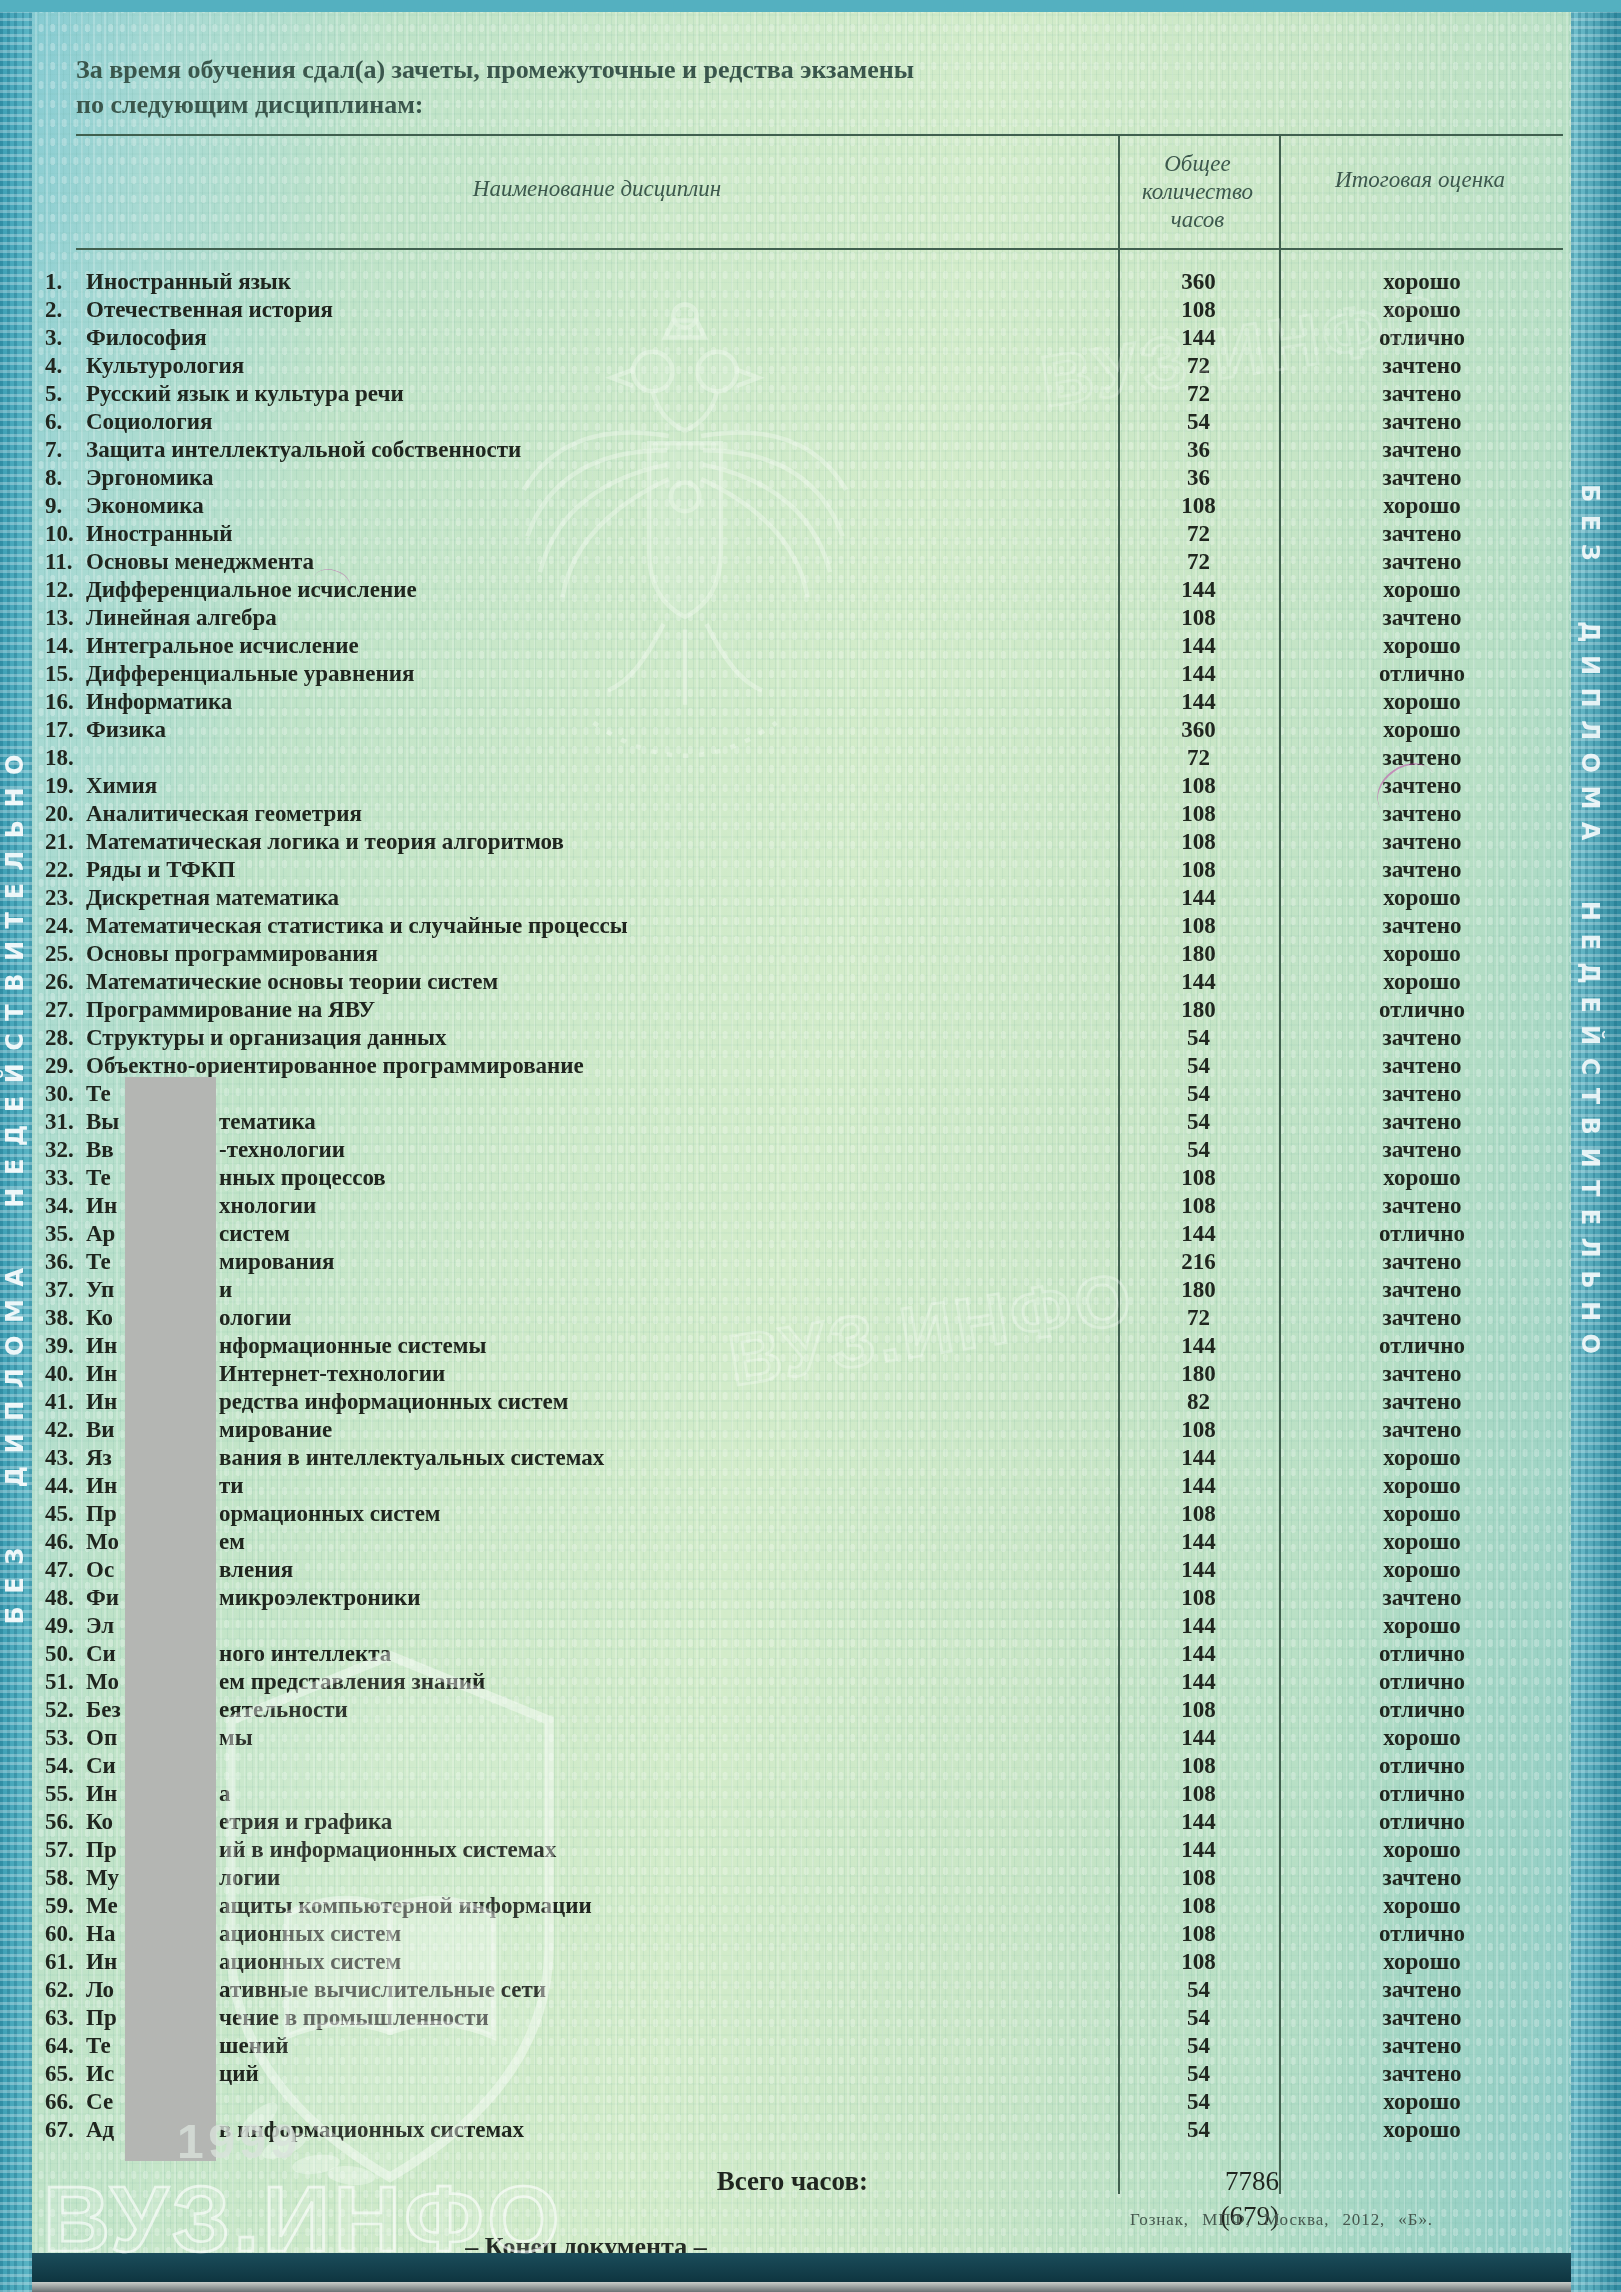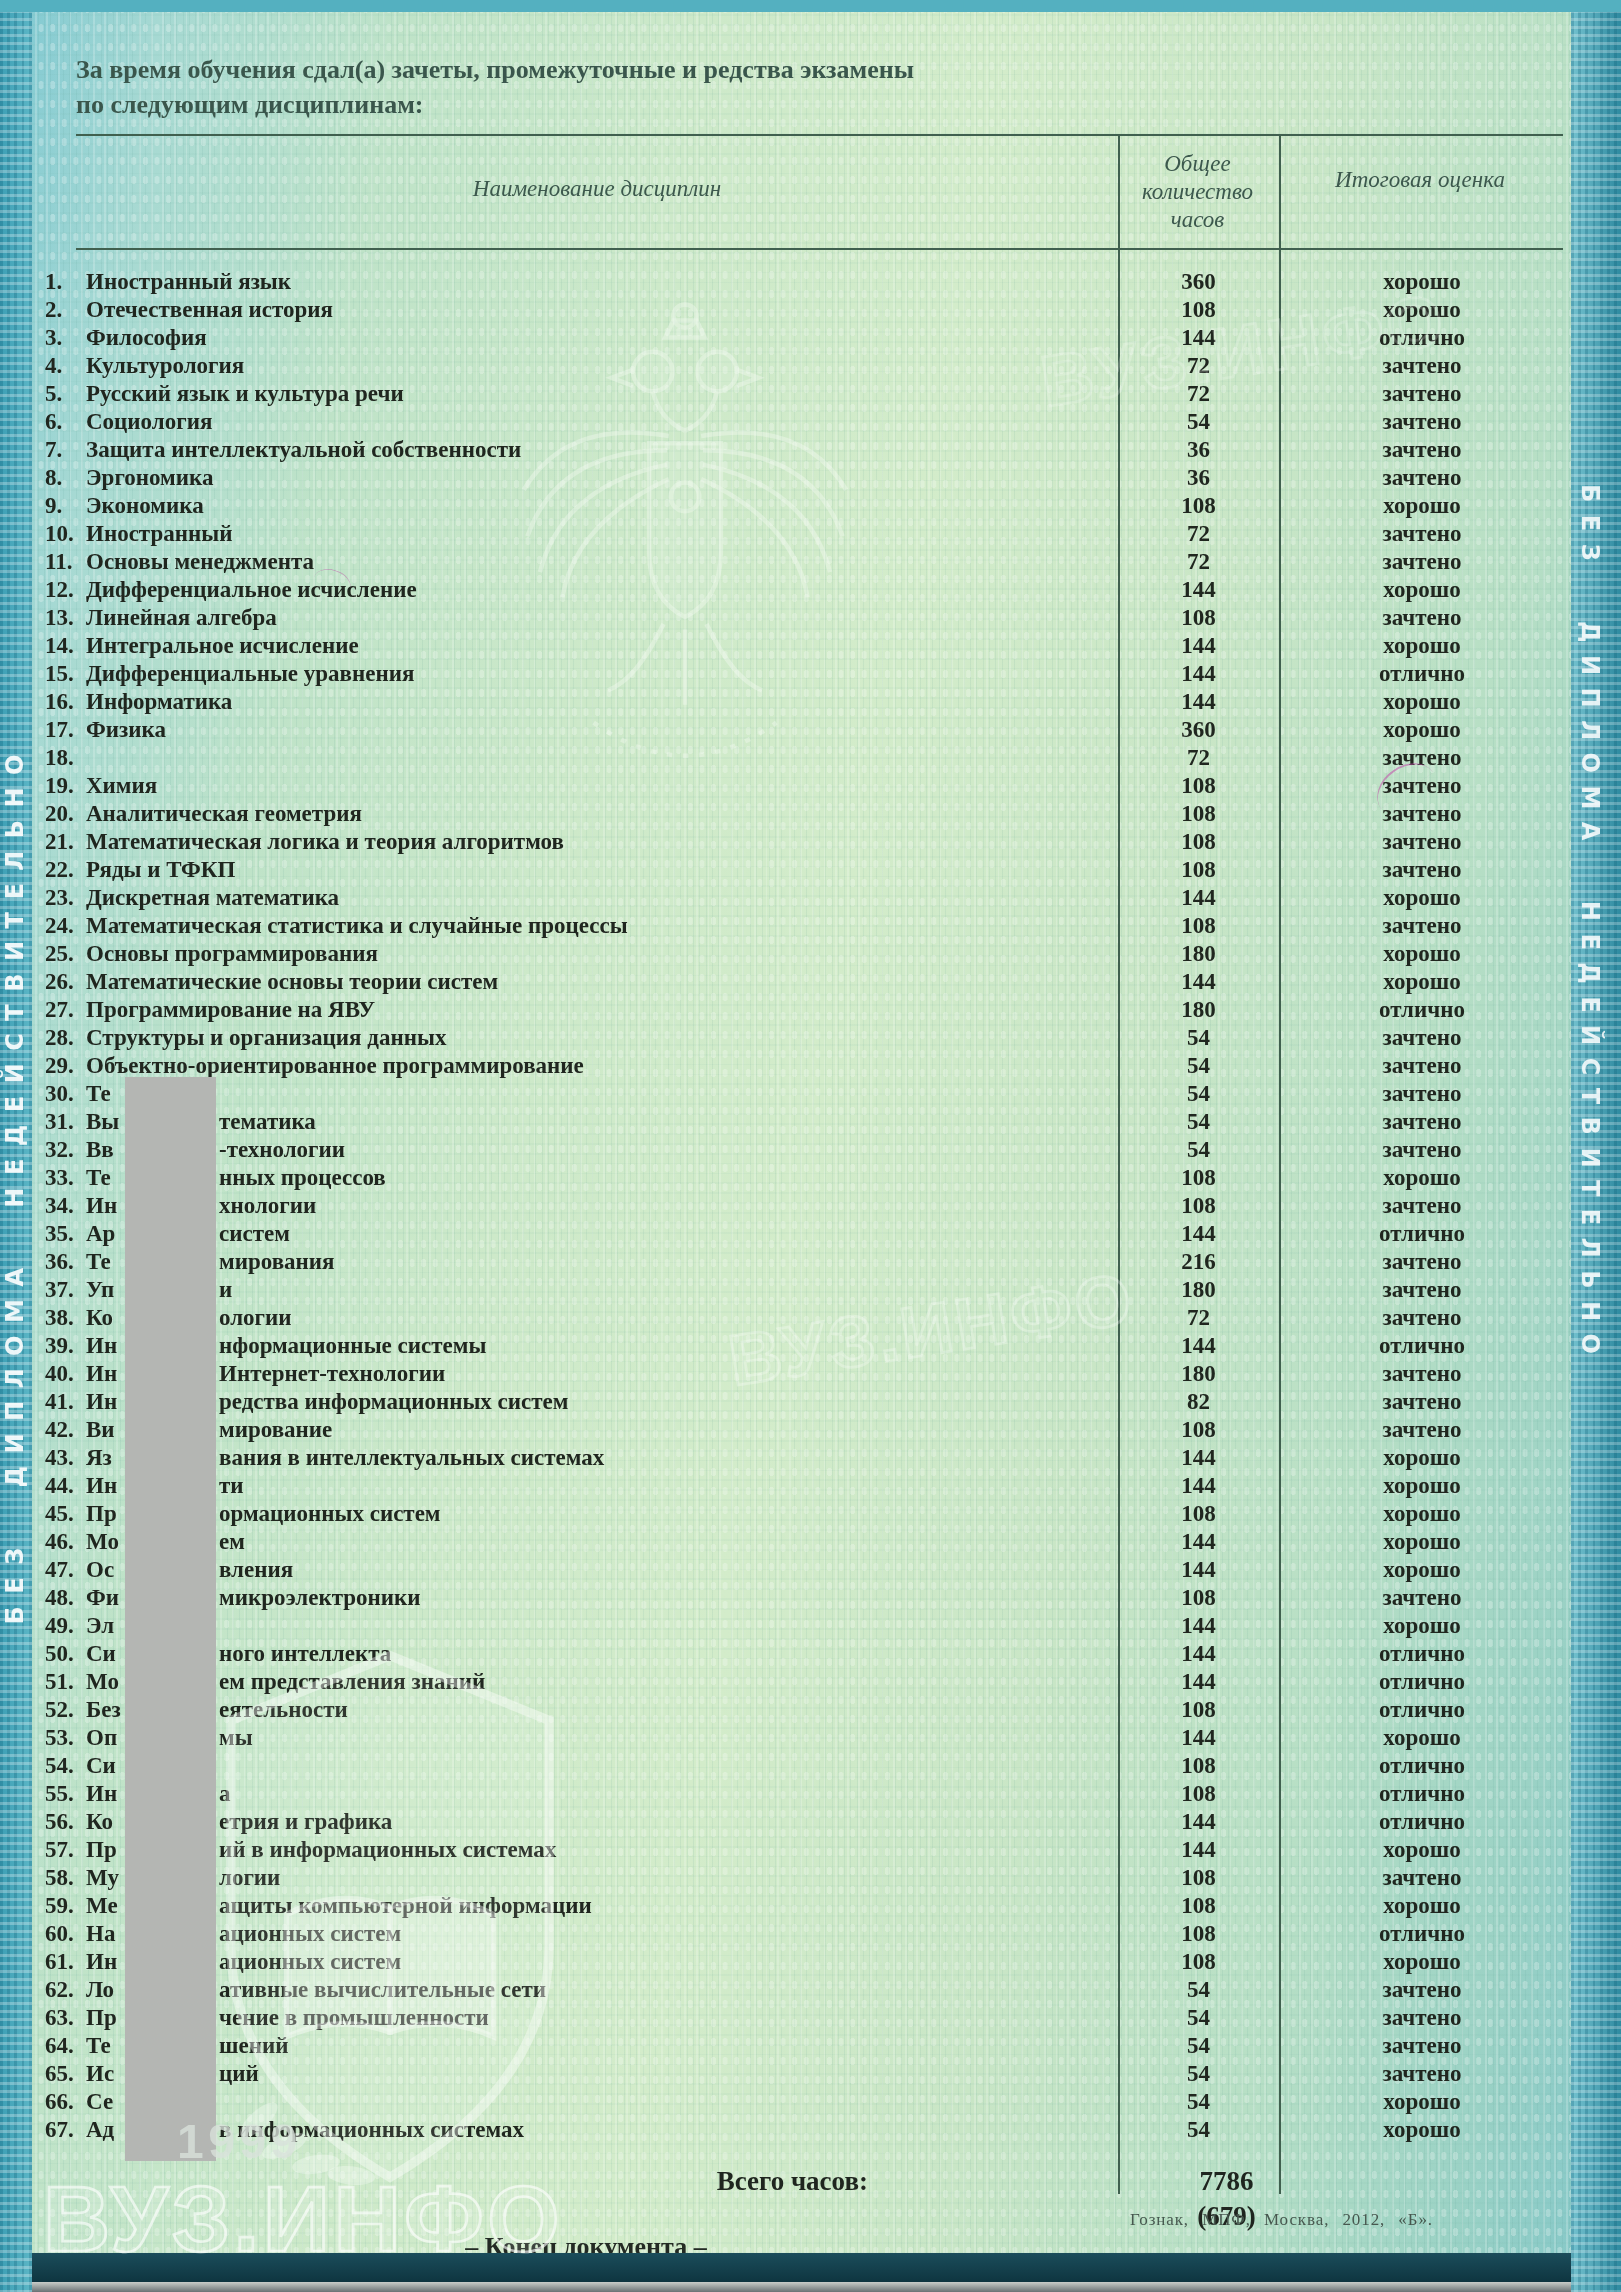--- a/index.html
+++ b/index.html
@@ -23,21 +23,21 @@
   
   .rows{left:0;top:269px;width:1621px;margin:0;padding:0;list-style:none;position:absolute;z-index:2;}
   .row{position:relative;height:28px;font-weight:bold;font-size:23px;color:#20261f;white-space:nowrap;}
   .row .num{position:absolute;left:45px;top:0;}
   .row .name{position:absolute;left:86px;top:0;width:1030px;}
   .row .suf{position:absolute;left:133px;top:0;}
   .row .hours{position:absolute;left:1118px;top:0;width:161px;text-align:center;}
   .row .grade{position:absolute;left:1281px;top:0;width:282px;text-align:center;}
   
   .tot-label{width:358px;text-align:right;font-weight:bold;font-size:27px;color:#1f251f;z-index:2;}
-  .tot-value{left:1118px;width:161px;text-align:center;font-weight:bold;font-size:27px;color:#1f251f;z-index:2;padding-left:28px;}
+  .tot-value{left:1118px;width:161px;text-align:right;font-weight:normal;font-size:27px;color:#1f251f;z-index:2;}
   .end-doc{left:407px;top:2232px;width:358px;text-align:center;font-weight:bold;font-size:26px;color:#232a24;z-index:2;}
   .print-info{left:1130px;top:2210px;font-size:17px;color:#47584f;letter-spacing:0.9px;word-spacing:8px;z-index:2;}
   
   .redaction{left:125px;top:1077px;width:91px;height:1084px;background:#b4b6b3;z-index:3;}
   .wm{z-index:4;pointer-events:none;}
   .wm-eagle{left:461px;top:282px;width:448px;height:591px;z-index:1;opacity:.55;}
   .wm-shield{left:202px;top:1639px;width:376px;height:555px;opacity:.8;}
   .wm-year{left:177px;top:2114px;font-weight:bold;font-size:48px;letter-spacing:4.5px;color:rgba(216,226,219,0.78);font-family:"Liberation Sans",sans-serif;}
   .wm-brand{font-family:"Liberation Sans",sans-serif;font-weight:bold;letter-spacing:3.6px;color:rgba(255,255,255,0.12);-webkit-text-stroke:2.7px rgba(255,255,255,0.62);white-space:nowrap;}
   .wm-brand-a{left:43px;top:2166px;font-size:93px;z-index:5;}

